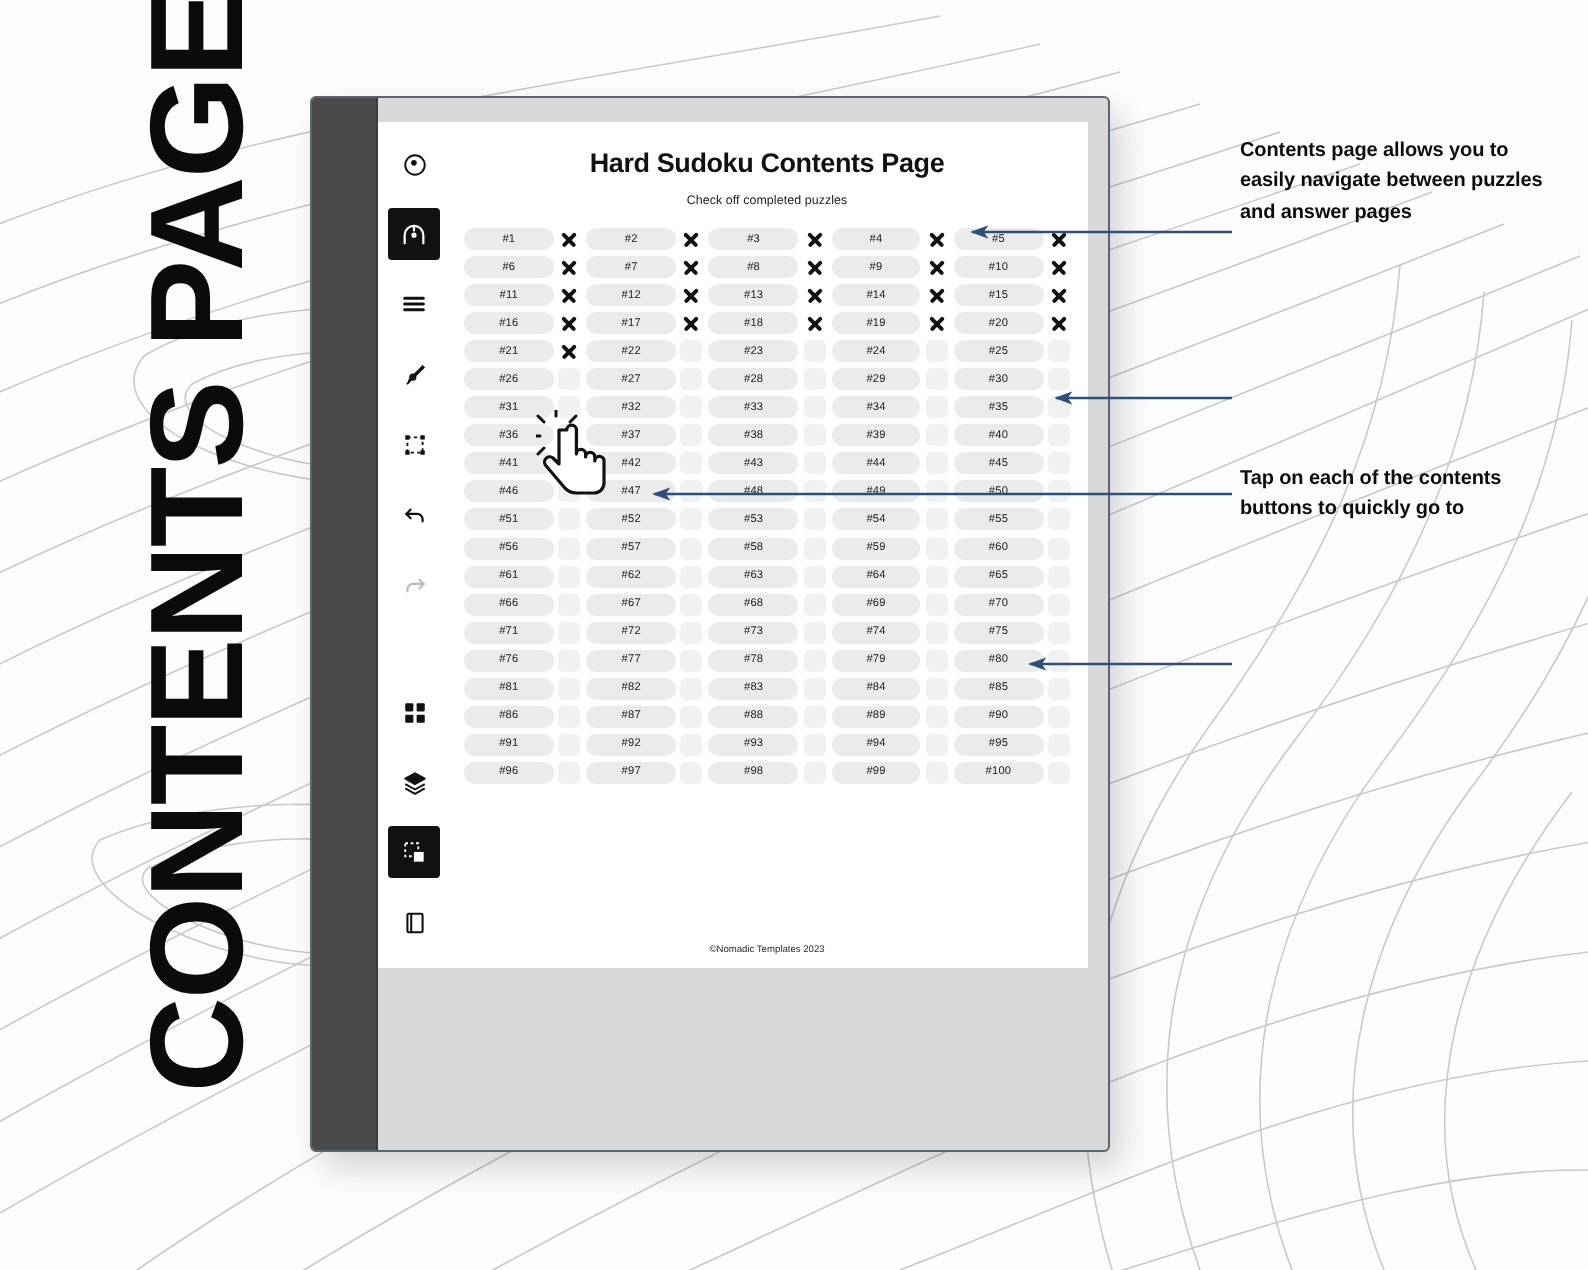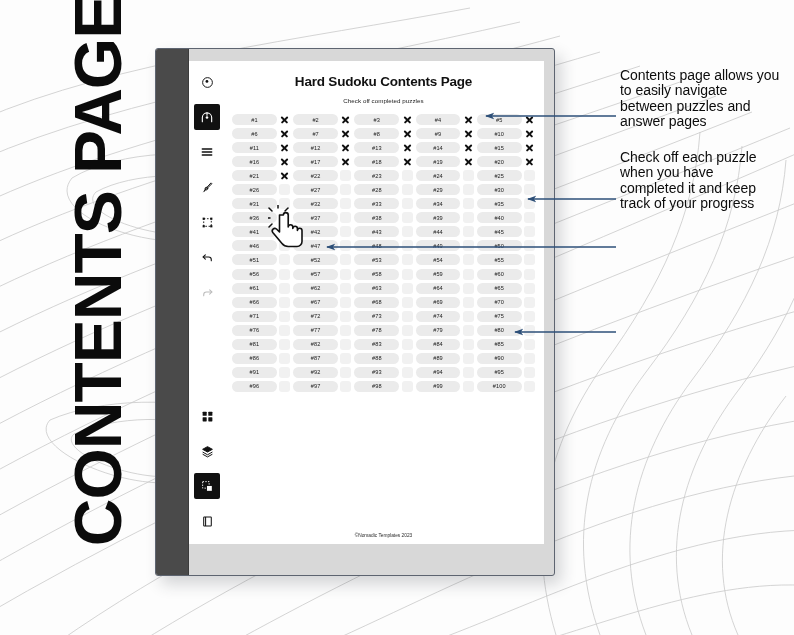--- a/index.html
+++ b/index.html
@@ -48,21 +48,21 @@
     position: absolute;
     left: 0; top: 0;
     width: 33px; height: 100%;
     background: #4a4a4a;
     border-right: 1px solid #3c3c3c;
     border-radius: 2px 0 0 2px;
   }
   #screen {
     position: absolute;
     left: 33px; top: 12px;
-    width: 355px; height: 483px;
+    width: 355px; height: 423px;
     background: #ffffff;
     display: flex;
   }
 
   
   #toolbar {
     width: 36px; height: 100%;
     background: #ffffff;
     display: flex; flex-direction: column;
     align-items: center;
@@ -145,25 +145,26 @@
     color: #2a2a2a;
     padding-top: 5px;
   }
 
   
   #cursor { position: absolute; left: 268px; top: 205px; width: 46px; height: 44px; }
 
   
   .note {
     position: absolute;
-    font-size: 14px;
+    font-size: 10px;
     line-height: 15.4px;
     color: #0c0c0c;
     width: 160px;
     letter-spacing: -.05px;
+    font-weight: bold;
   }
   #note-1 { left: 620px; top: 68px; }
   #note-2 { left: 620px; top: 150px; }
   #note-3 { left: 620px; top: 232px; }
   #note-4 { left: 620px; top: 314px; }
   #arrows { position: absolute; inset: 0; width: 794px; height: 635px; pointer-events: none; }
 </style>
 </head>
 <body>
 
@@ -762,21 +763,21 @@
     <path d="M11.5 10 L11.5 27 L8.5 24 A2.6 2.6 0 0 0 4.8 27.6
              L14 38.5 A8 8 0 0 0 20.5 41.5 L29 41.5
              A5 5 0 0 0 34 36.5 L34 25.5
              A2.3 2.3 0 0 0 29.4 25.5
              L29.4 23.5 A2.3 2.3 0 0 0 24.8 23.5
              L24.8 22 A2.3 2.3 0 0 0 20.2 22
              L20.2 10 A2.4 2.4 0 0 0 15.4 10 Z" fill="#ffffff" stroke="#111" stroke-width="1.6" stroke-linejoin="round"></path>
   </svg>
 
   <div class="note" id="note-1">Contents page allows you to easily navigate between puzzles and answer pages</div>
-  <div class="note" id="note-2">Check off each puzzle when you have completed it and keep track of your progress</div>
+  <div class="note" id="note-3">Tap on each of the contents buttons to quickly go to</div>
 
   <svg id="arrows" viewBox="0 0 794 635">
     <defs>
       <marker id="ah" viewBox="0 0 10 10" refX="9" refY="5" markerWidth="7" markerHeight="7" orient="auto-start-reverse">
         <path d="M10 5 L0 1.4 L2.6 5 L0 8.6 Z" fill="#2d4f78"></path>
       </marker>
     </defs>
     <g stroke="#2d4f78" stroke-width="1.3" fill="none" marker-start="url(#ah)">
       <path d="M486,116 L616,116"></path>
       <path d="M528,199 L616,199"></path>

